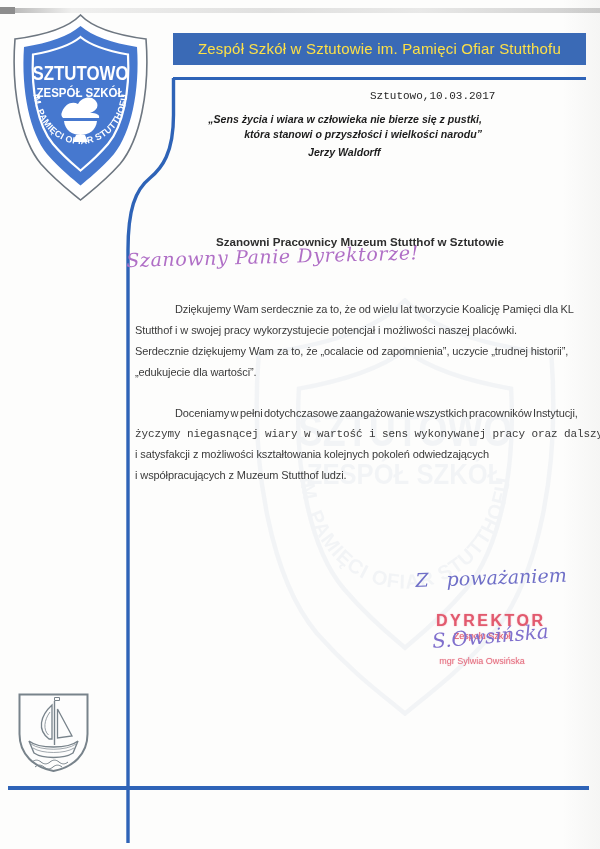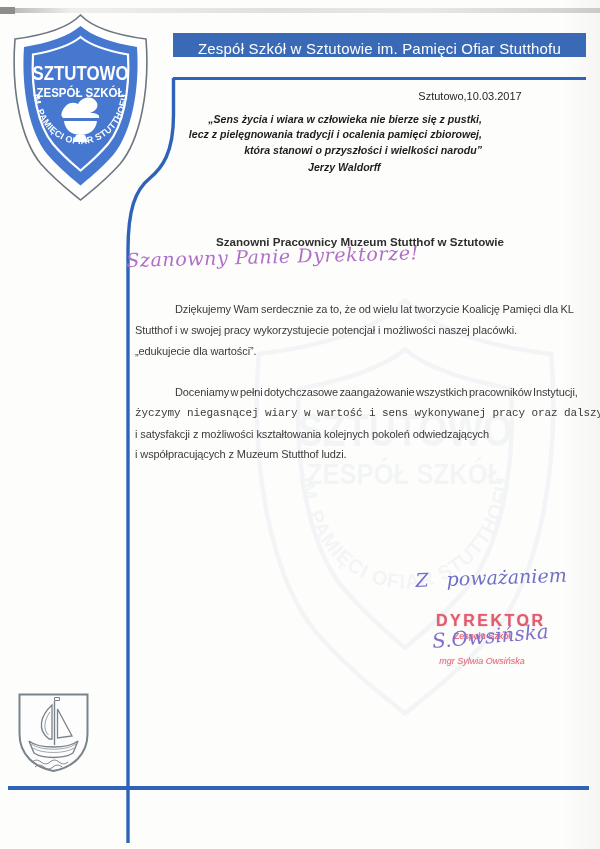--- a/index.html
+++ b/index.html
@@ -5,28 +5,28 @@
   html,body{margin:0;padding:0;background:#e8e8e8;}
   .page{position:relative;width:600px;height:849px;margin:0 auto;background:#fdfdfc;
         overflow:hidden;font-family:"Liberation Sans",sans-serif;}
   
   .scan-band{position:absolute;left:0;top:8px;width:600px;height:5px;
     background:linear-gradient(90deg,rgba(110,110,110,.55),rgba(160,160,160,.15) 12%,rgba(150,150,150,.28) 45%,rgba(140,140,140,.18) 70%,rgba(130,130,130,.38));}
   .scan-dash{position:absolute;left:0;top:7px;width:15px;height:7px;background:#8d8d8d;}
   .scan-right{position:absolute;right:0;top:0;width:38px;height:849px;
     background:linear-gradient(90deg,rgba(255,255,255,0),rgba(120,120,120,.06));}
   
-  .banner{position:absolute;left:173px;top:33px;width:413px;height:24px;background:#3a6ab6;
-    color:#ffffff;font-size:15px;line-height:32px;text-align:center;letter-spacing:.2px;}
+  .banner{position:absolute;left:173px;top:33px;width:413px;height:32px;background:#3a6ab6;
+    color:#fde047;font-size:15px;line-height:32px;text-align:center;letter-spacing:.2px;}
   .thin-rule{position:absolute;left:173px;top:77px;width:413px;height:3px;background:#2e63b7;}
   .bottom-rule{position:absolute;left:8px;top:786px;width:581px;height:4px;background:#2e63b7;}
   .curve-line{position:absolute;left:118px;top:77px;}
   
-  .date{position:absolute;left:370px;top:90px;width:200px;text-align:center;
-    font-size:11px;color:#262626;}
+  .date{position:absolute;left:370px;top:90px;width:200px;text-align:left;
+    font-size:11px;color:#262626;font-family:Liberation Mono, monospace;}
   .quote{position:absolute;left:162px;top:112px;width:320px;color:#1d1d1d;
     font-size:10.6px;font-weight:bold;font-style:italic;line-height:15.4px;}
   .qline{white-space:nowrap;text-align:right;}
   .quote-attr{margin-top:2px;padding-left:146px;font-size:10.6px;font-weight:bold;font-style:italic;}
   .heading{position:absolute;left:135px;top:235px;width:450px;text-align:center;
     font-size:11.6px;font-weight:bold;color:#2e2e2e;}
   
   .hand{font-family:"DejaVu Serif",serif;font-style:italic;}
   .salutation{position:absolute;left:126px;top:249px;font-size:19px;letter-spacing:.6px;
     color:#b06fc6;transform:rotate(-1.5deg);transform-origin:left top;}
@@ -36,21 +36,21 @@
   .body-col{position:absolute;left:135px;top:299px;width:450px;color:#3a3a3a;
     font-size:11px;line-height:20.9px;letter-spacing:-.1px;}
   .para{margin:0 0 20px 0;}
   .pline{white-space:nowrap;}
   .pline.first{text-indent:40px;}
   
   .stamp{position:absolute;left:436px;top:612px;width:92px;text-align:center;color:#e25a6e;}
   .stamp-title{font-size:16px;font-weight:bold;letter-spacing:2.5px;
     text-shadow:0 0 1.5px rgba(226,90,110,.55);}
   .stamp-sub{font-size:9px;margin-top:1px;text-shadow:0 0 1px rgba(226,90,110,.5);}
-  .stamp-name{font-size:9px;font-style:italic;margin-top:15px;opacity:.85;
+  .stamp-name{font-size:9px;margin-top:15px;opacity:.85;
     text-shadow:0 0 1px rgba(226,90,110,.5);white-space:nowrap;}
   .signature{position:absolute;left:-4px;top:12px;font-size:20px;color:#8070cd;
     transform:rotate(-5deg);white-space:nowrap;}
   
   .logo{position:absolute;left:12px;top:14px;}
   .watermark{position:absolute;left:252px;top:298px;opacity:.05;}
   .crest{position:absolute;left:17px;top:692px;}
 </style>
 </head>
 <body>
@@ -98,33 +98,33 @@
   <svg class="curve-line" width="62" height="766" viewBox="0 0 62 766">
     <path d="M55.5 1 L55.5 38 C55.5 76 44 91 32 101 C17 113 10 133 10 173 L10 766" fill="none" stroke="#2e63b7" stroke-width="3.4"></path>
   </svg>
   <div class="bottom-rule"></div>
 
   <div class="date">Sztutowo,10.03.2017</div>
 
   <div class="quote">
     <div>
         <div class="qline first">„Sens życia i wiara w człowieka nie bierze się z pustki,</div>
-        <div class="qline">lecz z pielęgnowania tradycji i ocalenia pamięci zbiorowej,</div>
         <div class="qline last">która stanowi o przyszłości i wielkości narodu”</div>
       </div>
     <div class="quote-attr">Jerzy Waldorff</div>
   </div>
 
   <div class="heading">Szanowni Pracownicy Muzeum Stutthof w Sztutowie</div>
   <div class="salutation hand">Szanowny Panie Dyrektorze!</div>
 
   <div class="body-col">
     <div class="para">
         <div class="pline first" style="word-spacing: -0.307692px;">Dziękujemy Wam serdecznie za to, że od wielu lat tworzycie Koalicję Pamięci dla KL</div>
         <div class="pline" style="word-spacing: 0px;">Stutthof i w swojej pracy wykorzystujecie potencjał i możliwości naszej placówki.</div>
+        <div class="pline" style="word-spacing: 0px;">Serdecznie dziękujemy Wam za to, że „ocalacie od zapomnienia”, uczycie „trudnej historii”,</div>
         <div class="pline last">„edukujecie dla wartości”.</div>
       </div>
     <div class="para">
         <div class="pline first" style="word-spacing: -1.5px;">Doceniamy w pełni dotychczasowe zaangażowanie wszystkich pracowników Instytucji,</div>
         <div class="pline" style="word-spacing: 0px; font-family: Liberation Mono, monospace;">życzymy niegasnącej wiary w wartość i sens wykonywanej pracy oraz dalszych sukcesów</div>
         <div class="pline" style="word-spacing: 0px;">i satysfakcji z możliwości kształtowania kolejnych pokoleń odwiedzających</div>
         <div class="pline last">i współpracujących z Muzeum Stutthof ludzi.</div>
       </div>
   </div>
 

